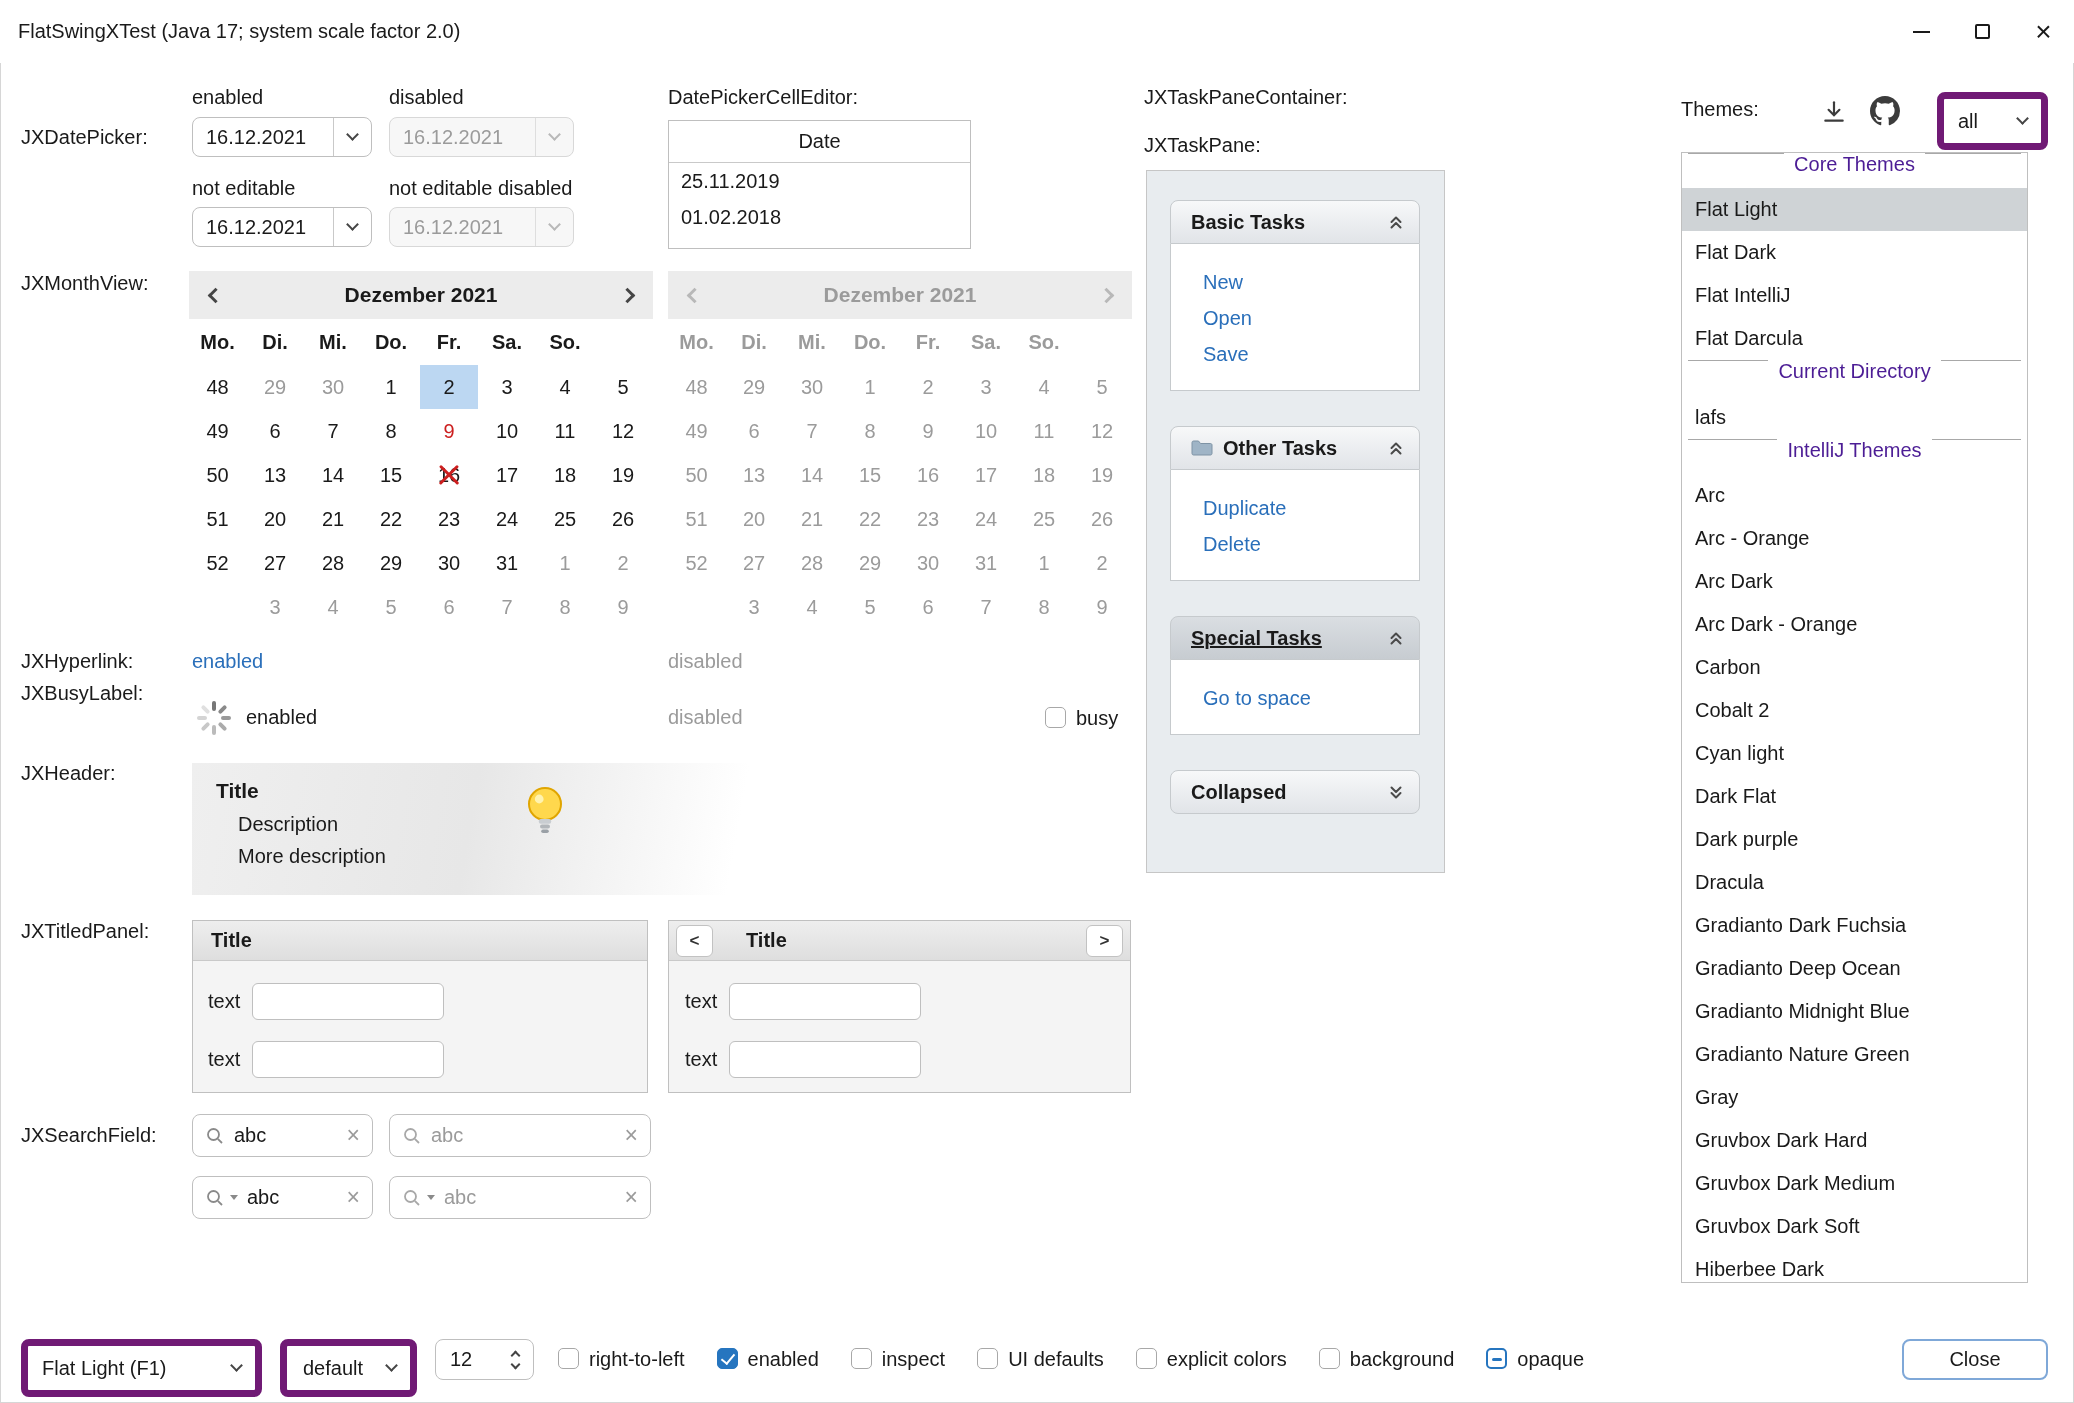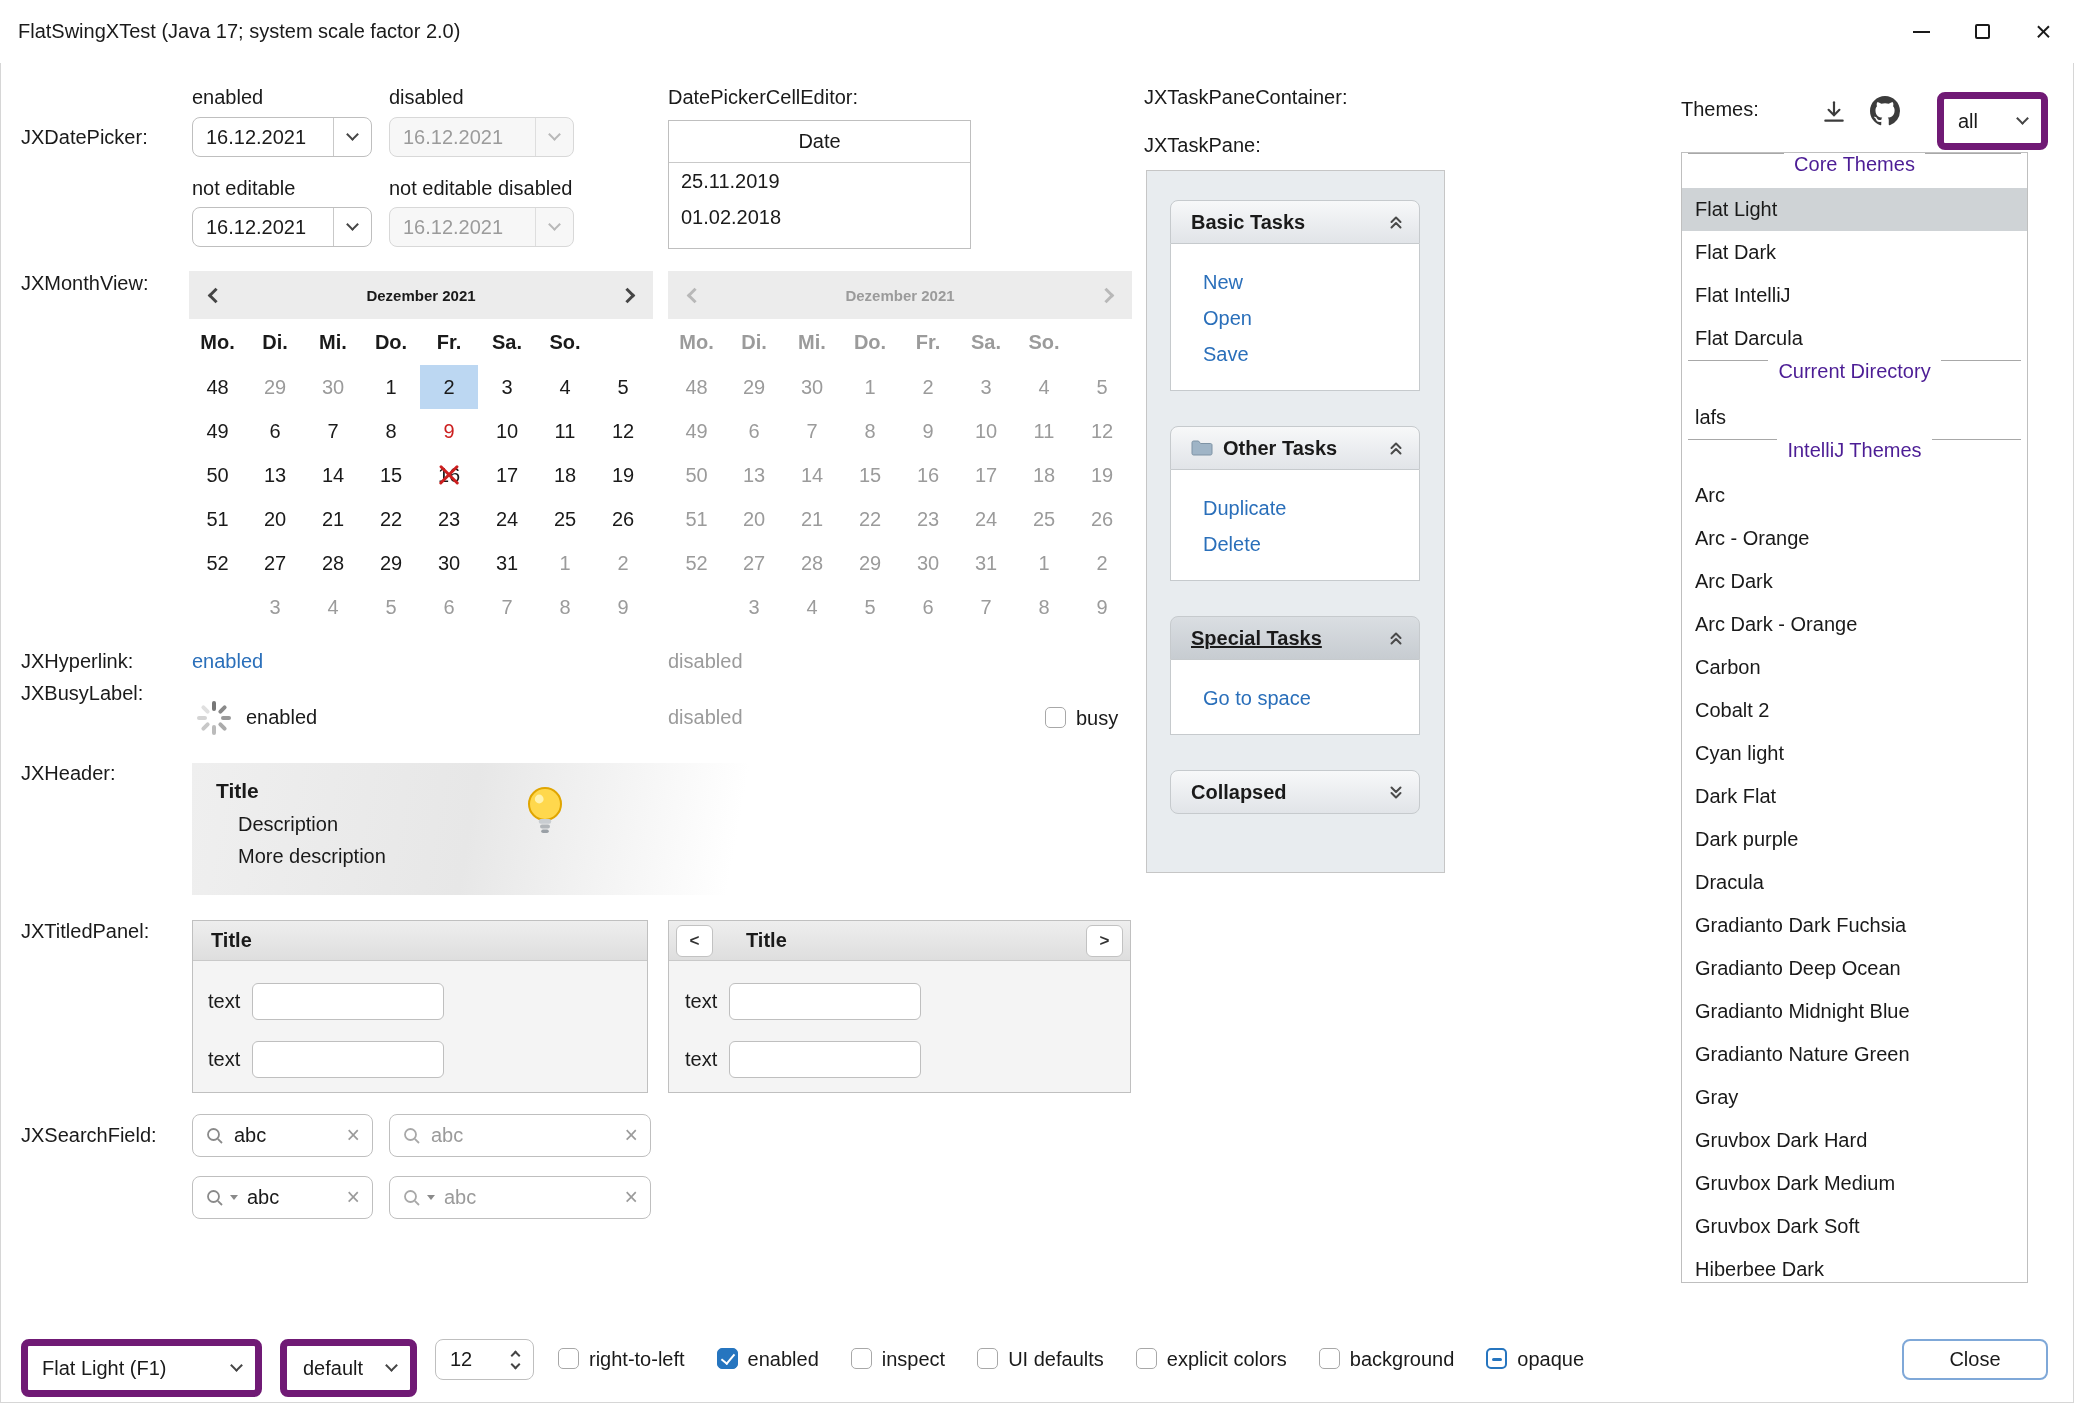--- a/index.html
+++ b/index.html
@@ -41,21 +41,21 @@
 
   
   .celltable{position:absolute;left:668px;top:120px;width:303px;height:129px;border:1px solid #bfbfbf;background:#fff;}
   .celltable .thead{height:42px;border-bottom:1px solid #c9c9c9;display:flex;align-items:center;justify-content:center;}
   .celltable .trow{height:36px;display:flex;align-items:center;padding-left:12px;}
 
   
   .calendar{position:absolute;width:464px;top:271px;background:#fff;}
   .cal-header{height:48px;background:#ececec;display:flex;align-items:center;}
   .cal-nav{width:52px;height:100%;display:flex;align-items:center;justify-content:center;}
-  .cal-title{flex:1;text-align:center;font-weight:bold;font-size:15px;}
+  .cal-title{flex:1;text-align:center;font-weight:bold;font-size:21px;}
   .cal-weekdays{display:grid;grid-template-columns:57px repeat(7,58px);height:46px;align-items:center;font-weight:bold;}
   .cal-weekdays span{text-align:center;}
   .cal-grid{display:grid;grid-template-columns:57px repeat(7,58px);grid-auto-rows:44px;}
   .cal-cell{text-align:center;line-height:44px;position:relative;}
   .cal-day.selected{background:#bcd7f2;}
   .cal-day.red{color:#cc1f1f;}
   .cal-day.muted{color:#9b9b9b;}
   .cross{position:absolute;inset:0;}
   .cross::before,.cross::after{content:"";position:absolute;left:50%;top:50%;width:26px;height:3.4px;background:#cc1f1f;border-radius:2px;}
   .cross::before{transform:translate(-50%,-50%) rotate(45deg);}

